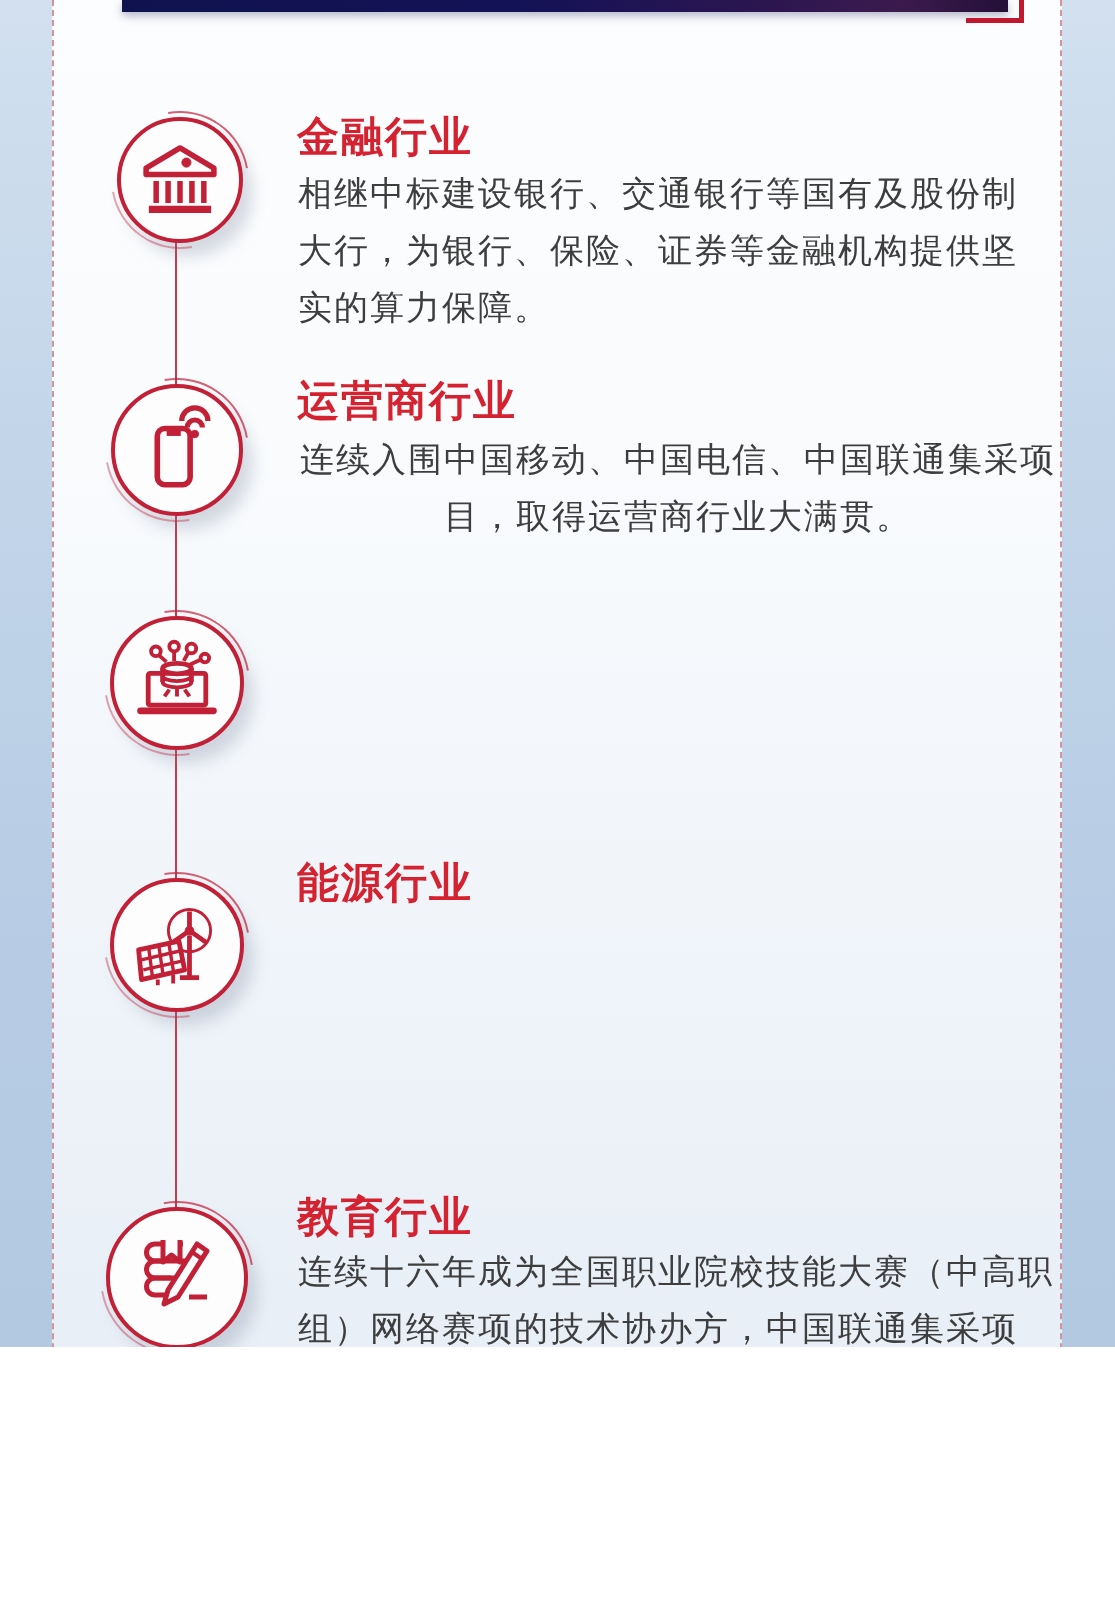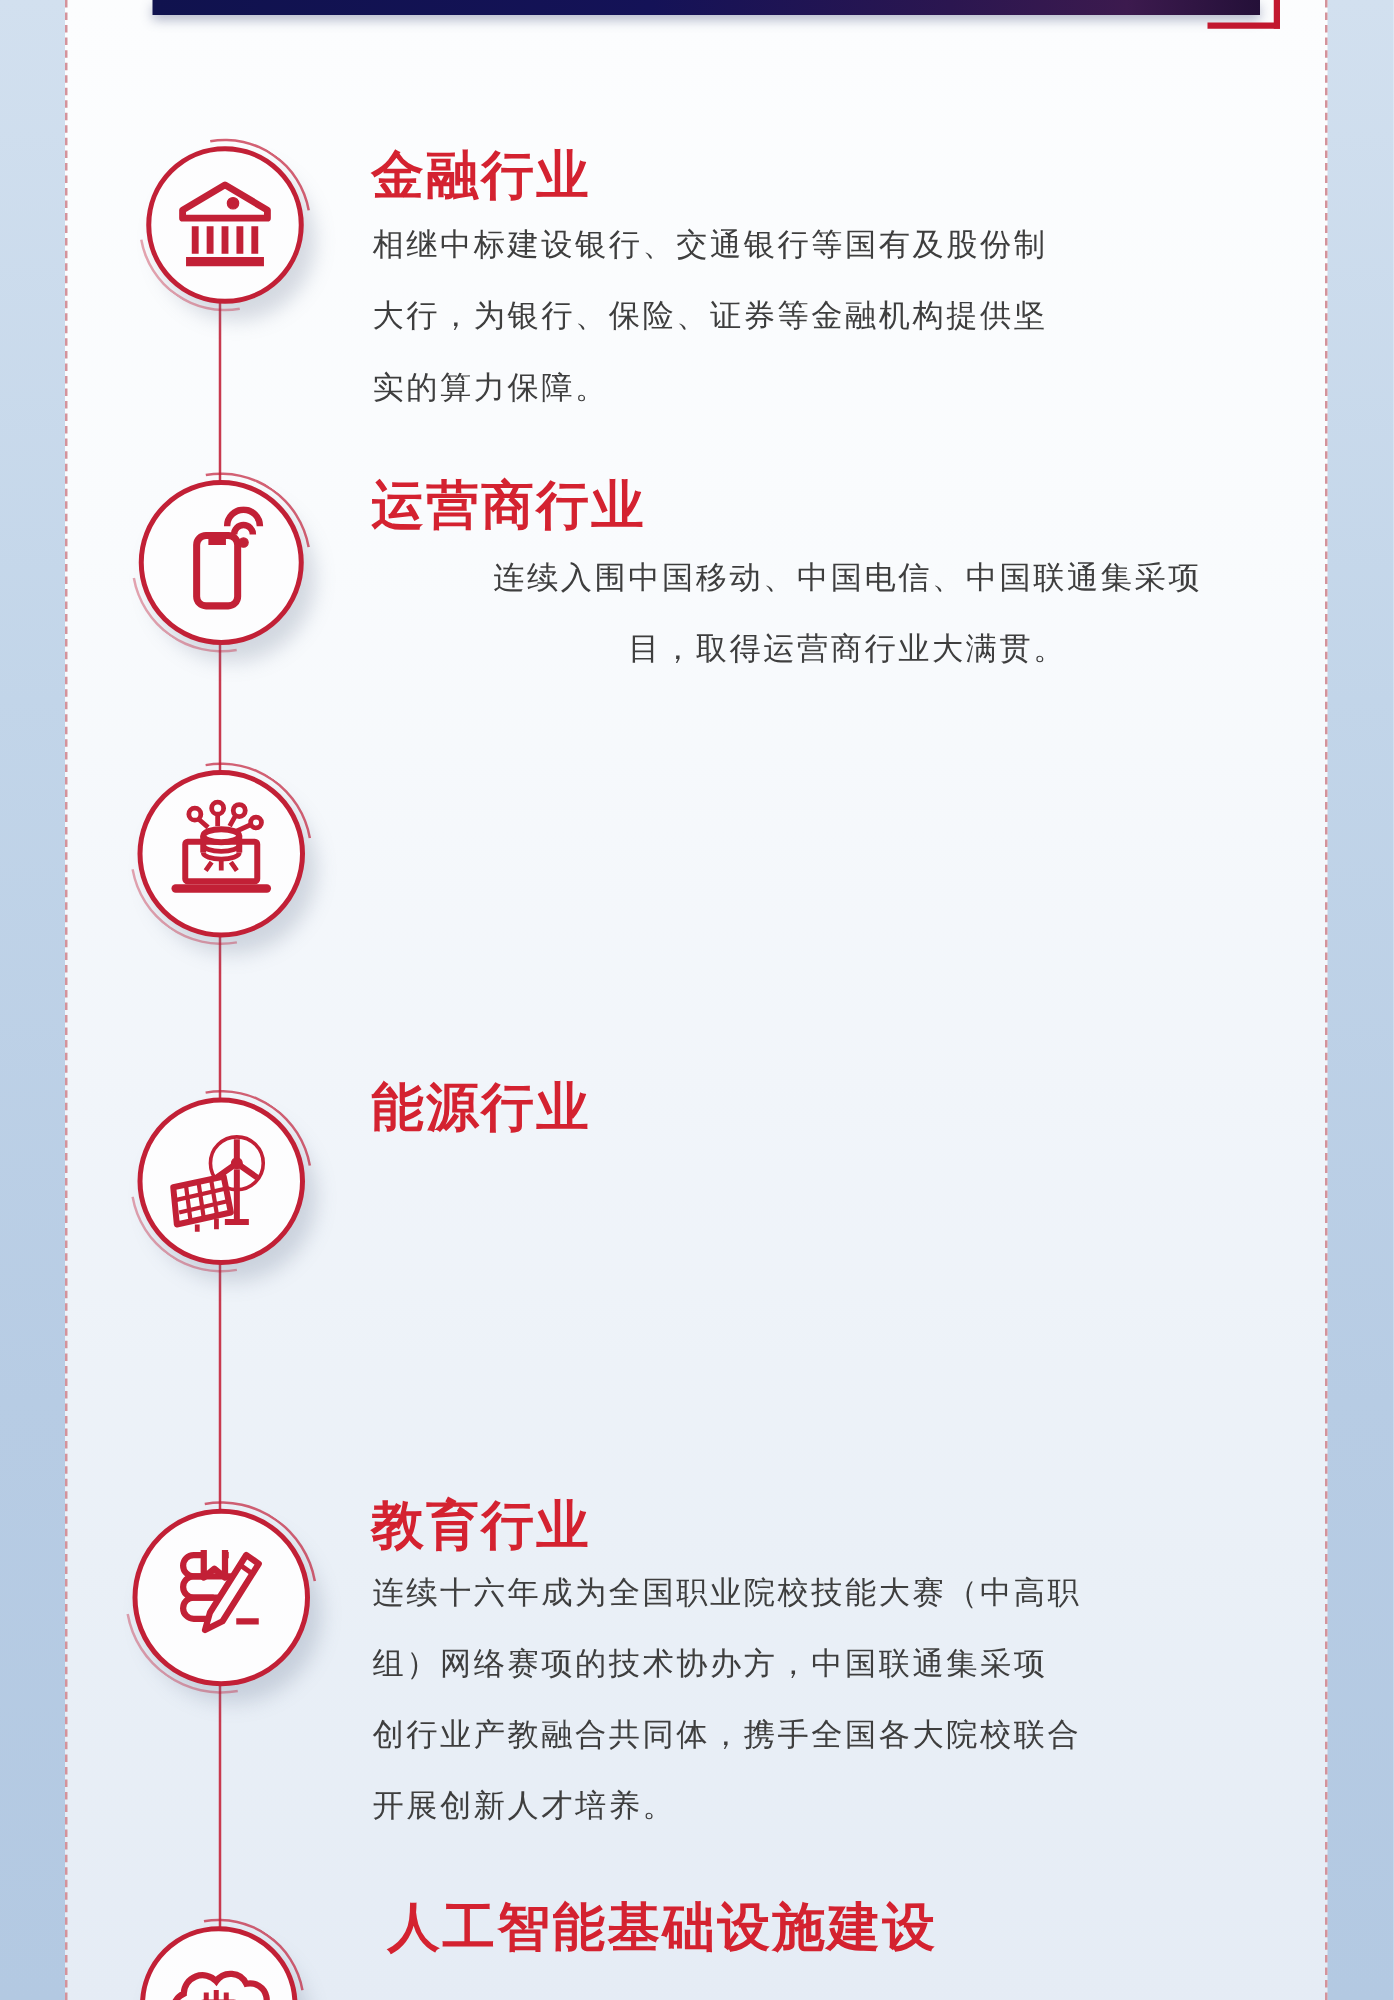--- a/index.html
+++ b/index.html
@@ -8,23 +8,24 @@
     --bracket-red:#c2182f;
     --line-red:#c8394e;
     --body-color:#3e3e3e;
     --banner-navy:#12134f;
     --dash-red:#d4939b;
   }
   html,body{margin:0;padding:0;}
   body{font-family:"Liberation Sans", sans-serif;}
   .page{
     position:relative;
-    width:1115px;height:1600px;
+    width:1115px;height:1347px;
     overflow:hidden;
     background:linear-gradient(180deg,#d2e0ef 0%,#c2d5e9 35%,#b7cce4 70%,#b3c9e2 100%);
+    font-family:Liberation Mono, monospace;
   }
   .panel{
     position:absolute;left:52px;top:0;
     width:1010px;height:1600px;
     box-sizing:border-box;
     border-left:2px dashed var(--dash-red);
     border-right:2px dashed var(--dash-red);
     background:linear-gradient(180deg,#fcfdfe 0%,#f9fbfd 28%,#f1f5fa 55%,#eaf0f7 78%,#e5ecf5 100%);
   }
   
@@ -67,21 +68,21 @@
   
   .heading{
     position:absolute;left:297px;z-index:2;
     color:var(--accent-red);
     font-size:42px;font-weight:bold;letter-spacing:2px;
     line-height:48px;white-space:nowrap;
   }
   .body-text{
     position:absolute;left:298px;z-index:2;width:760px;
     color:var(--body-color);
-    font-size:25px;line-height:57px;letter-spacing:2px;
+    font-size:34px;line-height:57px;letter-spacing:2px;
     white-space:pre-line;
   }
   .h1{top:116px;} .b1{top:168px;}
   .h2{top:380px;} .b2{top:434px;text-align:center;}
   .h3{top:602px;} .b3{top:664px;}
   .h4{top:862px;} .b4{top:920px;}
   .h5{top:1196px;} .b5{top:1246px;}
   .h6{top:1518px;left:310px;}
 </style>
 </head>

